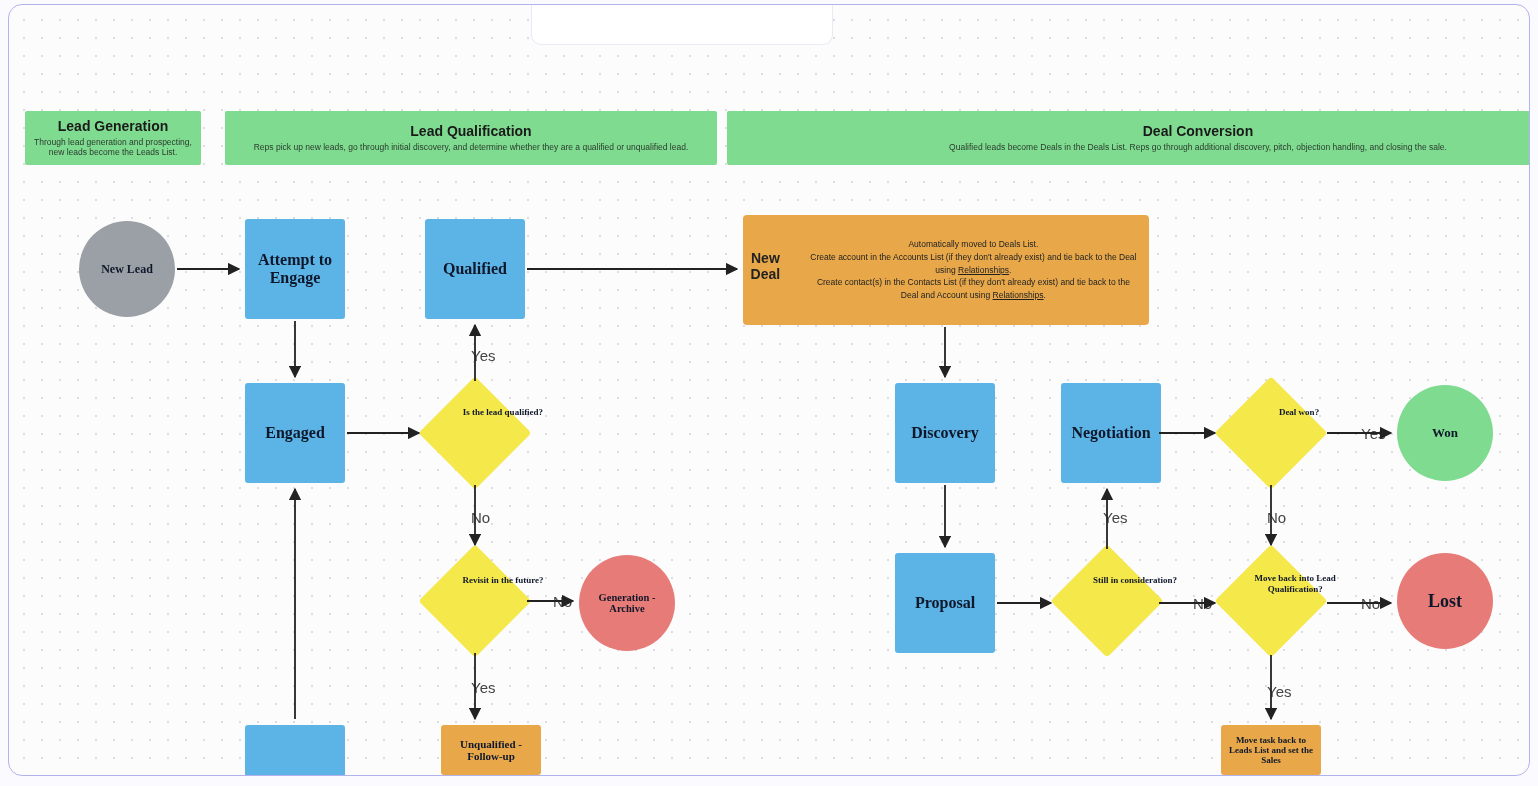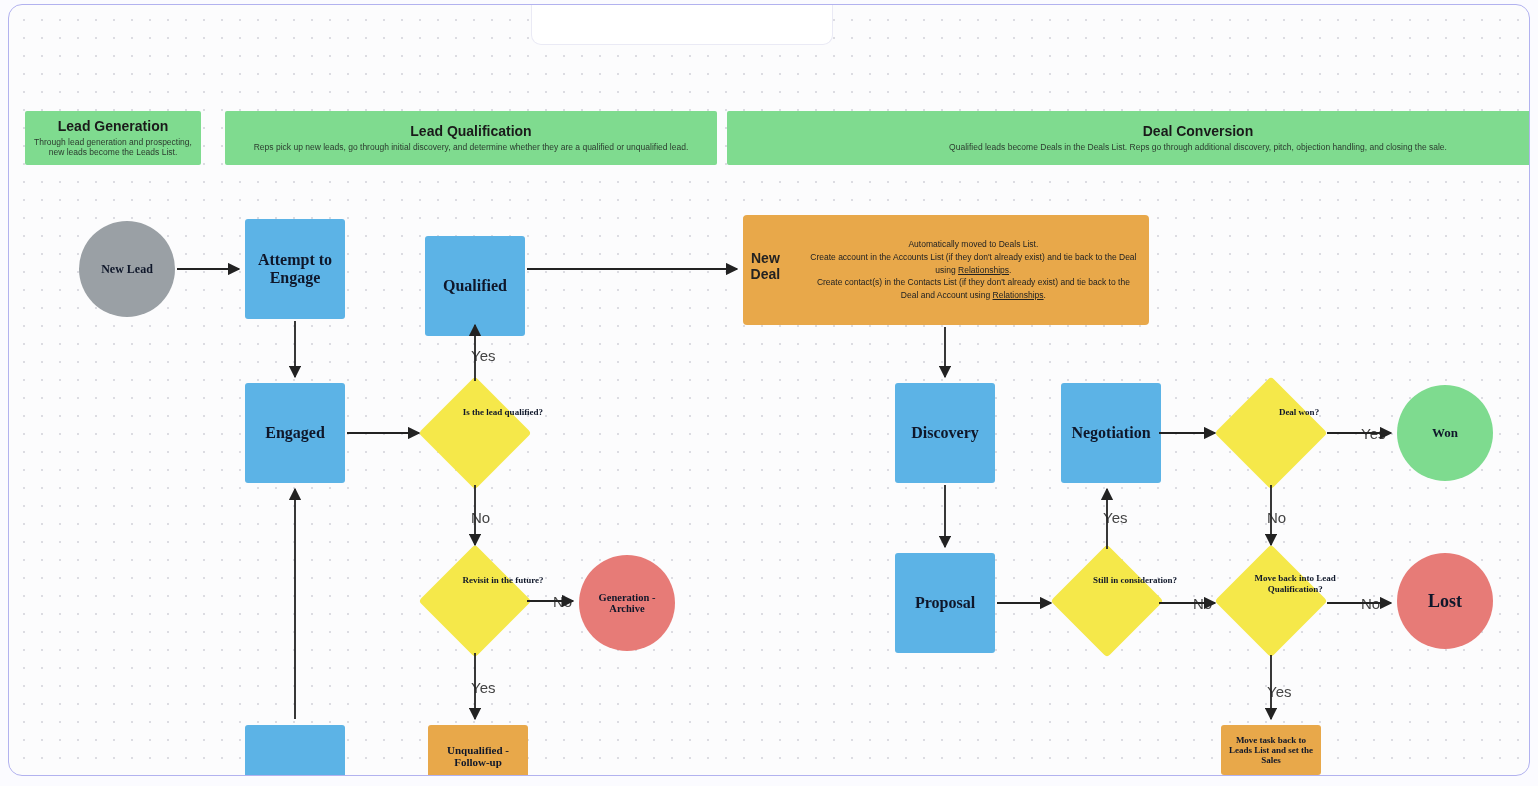--- a/index.html
+++ b/index.html
@@ -59,21 +59,21 @@
     <div class="t">Deal Conversion</div>
     <div class="s">Qualified leads become Deals in the Deals List. Reps go through additional discovery, pitch, objection handling, and closing the sale.</div>
   </div>
 
   <div class="node circle" style="left:70px;top:216px;width:96px;height:96px;background:#9aa0a5;font-size:12px;">
     <span>New Lead</span>
   </div>
   <div class="node sq" style="left:236px;top:214px;">
     <span>Attempt to Engage</span>
   </div>
-  <div class="node sq" style="left:416px;top:214px;margin-top:17px;">
+  <div class="node sq" style="left:416px;top:214px;">
     <span>Qualified</span>
   </div>
   <div class="big-deal" style="left:734px;top:210px;width:406px;height:110px;">
     <div class="t">New Deal</div>
     <div class="d">
       <span>Automatically moved to Deals List.</span><br>
       <span>Create account in the Accounts List (if they don't already exist) and tie back to the Deal using </span><span class="lnk">Relationships</span>.<br>
       <span>Create contact(s) in the Contacts List (if they don't already exist) and tie back to the Deal and Account using </span><span class="lnk">Relationships</span>.
     </div>
   </div>
@@ -120,21 +120,21 @@
   <div class="node" style="left:1222px;top:556px;">
     <div class="dia">
         <div class="in">Move back into Lead Qualification?</div>
       </div>
   </div>
   <div class="node circle" style="left:1388px;top:548px;width:96px;height:96px;background:#e77b77;font-size:18px;">
     <span>Lost</span>
   </div>
 
   <div class="node sq" style="left:236px;top:720px;height:60px;"></div>
-  <div class="node orange-sm" style="left:419px;top:720px;height:62px;">
+  <div class="node orange-sm" style="left:432px;top:720px;height:50px;">
     <span>Unqualified - Follow-up</span>
   </div>
   <div class="node orange-sm" style="left:1212px;top:720px;height:50px;font-size:9px;font-weight:600;">
     <span>Move task back to Leads List and set the Sales</span>
   </div>
 
   <div class="lbl" style="left:462px;top:342px;">Yes</div>
   <div class="lbl" style="left:462px;top:504px;">No</div>
   <div class="lbl" style="left:544px;top:588px;">No</div>
   <div class="lbl" style="left:462px;top:674px;">Yes</div>

